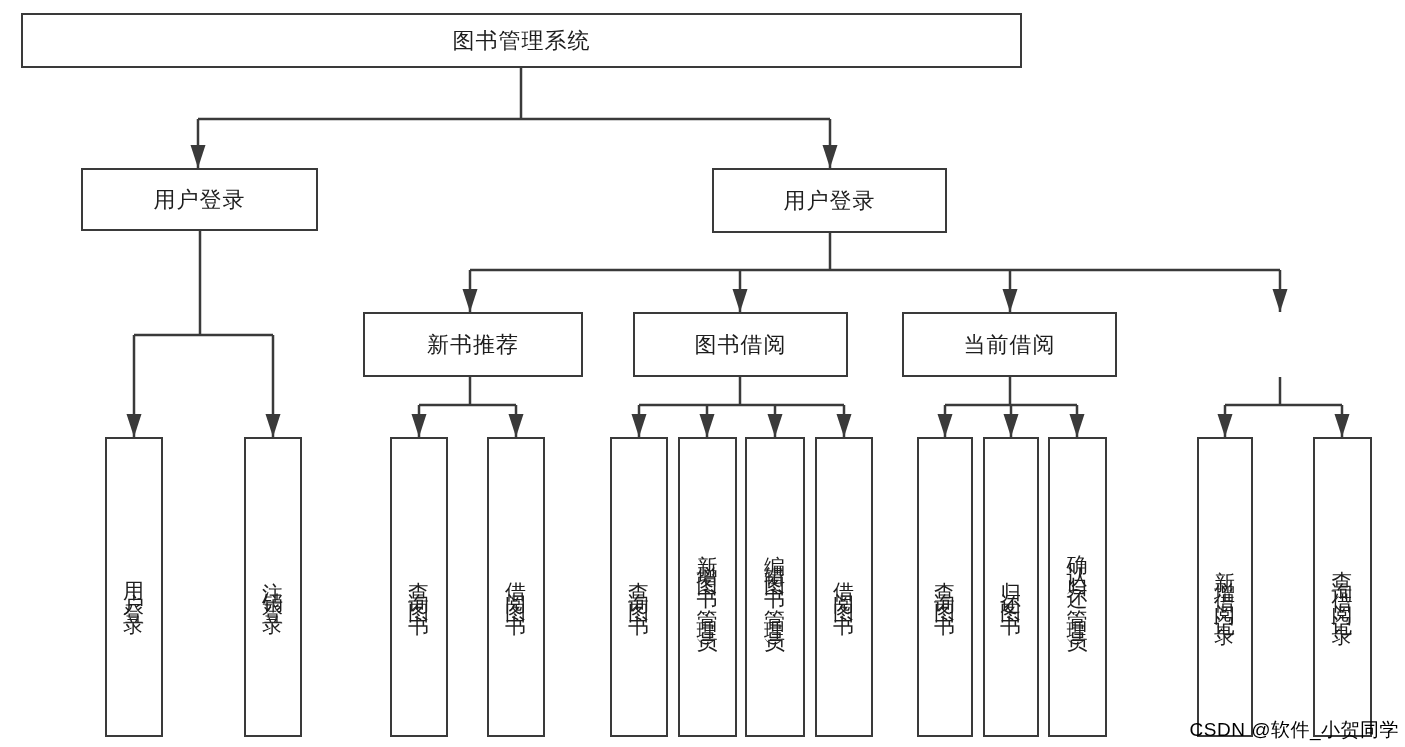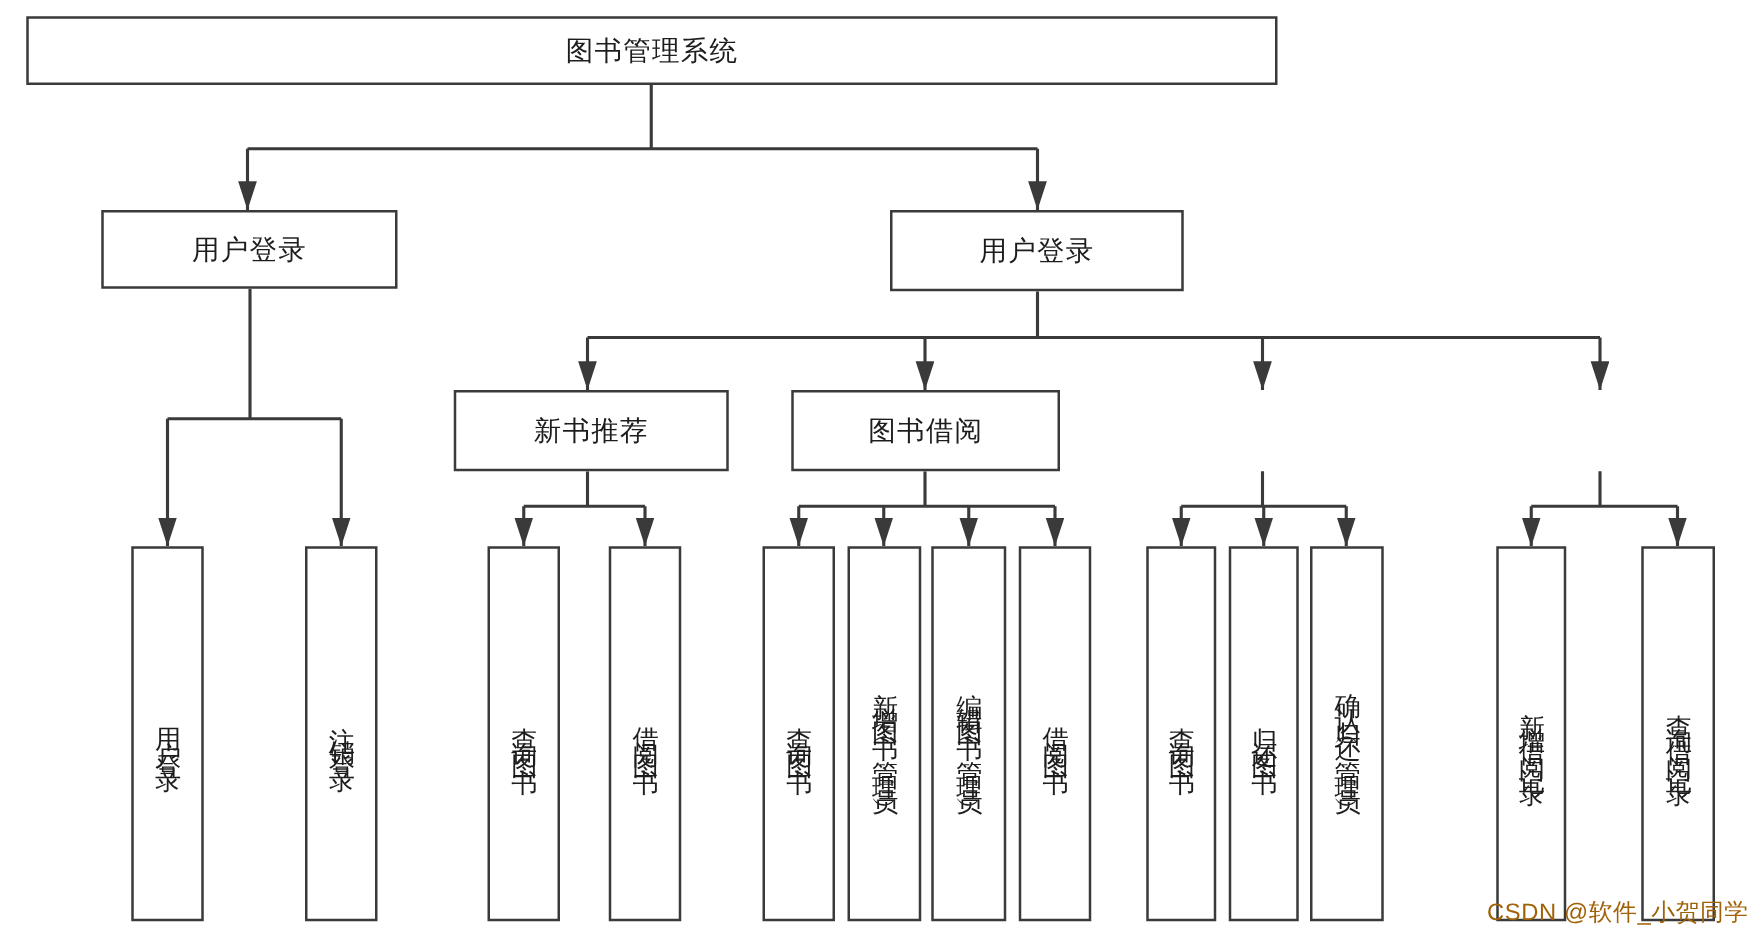--- a/index.html
+++ b/index.html
@@ -56,21 +56,21 @@
     letter-spacing: 11px;
     line-height: 1;
     white-space: nowrap;
   }
   .watermark {
     position: absolute;
     right: 6px;
     bottom: 4px;
     font-size: 19px;
     letter-spacing: 0.5px;
-    color: #a16207;
+    color: #000000;
     z-index: 3;
   }
 </style>
 </head>
 <body>
 
 <div id="canvas">
 
   <svg class="connectors" width="1405" height="747" viewBox="0 0 1405 747">
     <defs>
@@ -132,20 +132,23 @@
   <div class="hbox" style="left:712px; top:168px; width:235px; height:65px;">
     <span>用户登录</span>
   </div>
 
   <div class="hbox" style="left:363px; top:312px; width:220px; height:65px;">
     <span>新书推荐</span>
   </div>
   <div class="hbox" style="left:633px; top:312px; width:215px; height:65px;">
     <span>图书借阅</span>
   </div>
+  <div class="hbox" style="left:902px; top:312px; width:215px; height:65px;">
+    <span>当前借阅</span>
+  </div>
 
   <div class="vbox" style="left:105px; width:58px;">
     <span class="vtext">用户登录</span>
   </div>
   <div class="vbox" style="left:244px; width:58px;">
     <span class="vtext">注销登录</span>
   </div>
 
   <div class="vbox" style="left:390px; width:58px;">
     <span class="vtext">查询图书</span>

